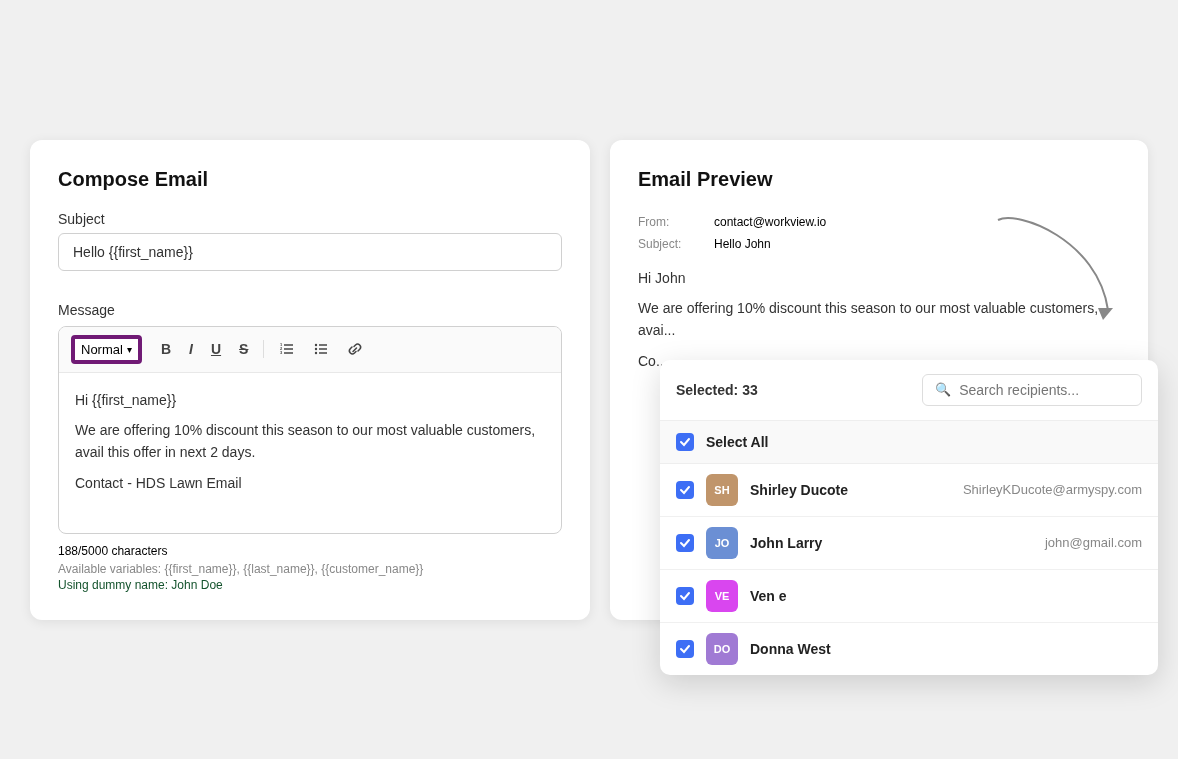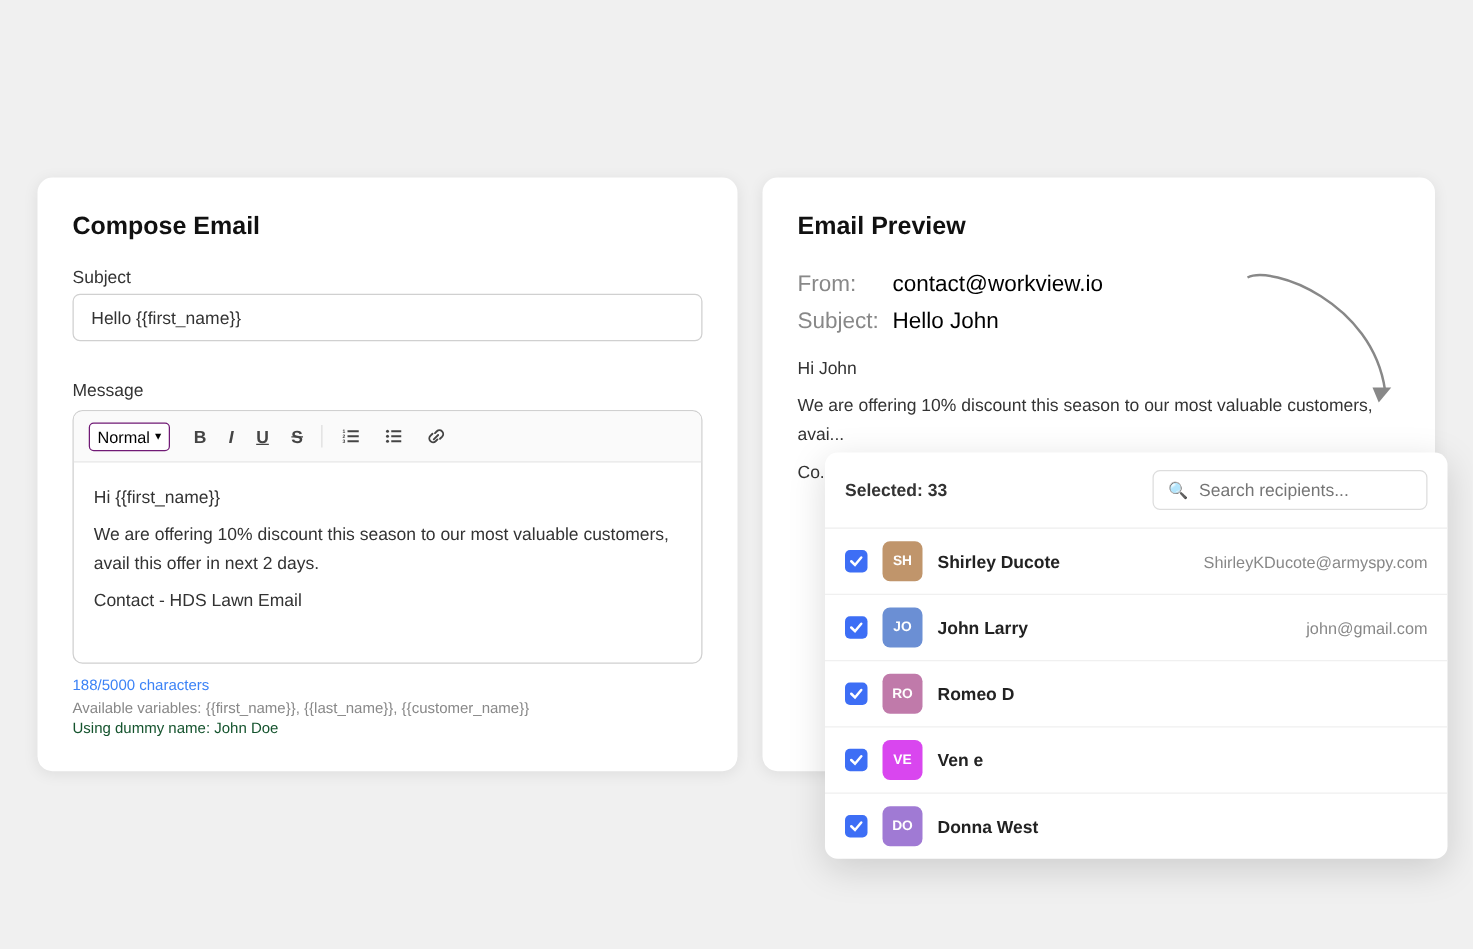--- a/index.html
+++ b/index.html
@@ -64,21 +64,21 @@
     }
     .editor-toolbar {
       display: flex;
       align-items: center;
       gap: 4px;
       padding: 8px 12px;
       border-bottom: 1px solid #e8e8e8;
       background: #fafafa;
     }
     .toolbar-select {
-      border: 1px solid #701a75;
+      border: 4px solid #701a75;
       border-radius: 4px;
       padding: 3px 6px;
       font-size: 13px;
       background: #fff;
       cursor: pointer;
       display: flex;
       align-items: center;
       gap: 4px;
       margin-right: 8px;
     }
@@ -104,21 +104,21 @@
     .editor-body {
       padding: 16px;
       min-height: 160px;
       font-size: 14px;
       color: #333;
       line-height: 1.6;
     }
     .editor-body p { margin-bottom: 8px; }
     .char-count {
       font-size: 12px;
-      color: #3b82f6;
+      color: #000000;
       margin-top: 10px;
     }
     .available-vars {
       font-size: 12px;
       color: #888;
       margin-top: 4px;
     }
     .dummy-name {
       font-size: 12px;
       color: #14532d;
@@ -140,21 +140,21 @@
       color: #111;
       margin-bottom: 20px;
     }
     .preview-meta {
       margin-bottom: 10px;
     }
     .preview-meta-row {
       display: flex;
       gap: 16px;
       padding: 4px 0;
-      font-size: 18px;
+      font-size: 12px;
     }
     .preview-meta-label {
       color: #888;
       width: 60px;
     }
     .preview-meta-value {
       color: #000000;
     }
     .preview-body {
       font-size: 14px;
@@ -370,20 +370,28 @@
     </svg>
 
     <div class="recipients-dropdown">
       <div class="recipients-header">
         <span class="selected-count">Selected: 33</span>
         <div class="search-recipients">
           <span class="search-icon-char">🔍</span>
           <input type="text" class="search-input" placeholder="Search recipients..." style="">
         </div>
       </div>
+      <div class="select-all-row">
+        <div class="checkbox-blue">
+          <svg width="12" height="12" viewBox="0 0 12 12">
+              <polyline points="2,6 5,9 10,3" stroke="white" stroke-width="2" fill="none" stroke-linecap="round"></polyline>
+            </svg>
+        </div>
+        <span class="select-all-label">Select All</span>
+      </div>
       <div id="recipients-list">
           <div class="recipient-row">
     <div class="checkbox-blue">
       <svg width="12" height="12" viewBox="0 0 12 12">
                 <polyline points="2,6 5,9 10,3" stroke="white" stroke-width="2" fill="none" stroke-linecap="round"></polyline>
               </svg>
     </div>
     <div class="avatar-circle" style="background: #c0956b">SH</div>
     <span class="recipient-name">Shirley Ducote</span>
     <span class="recipient-email">ShirleyKDucote@armyspy.com</span>
@@ -397,40 +405,30 @@
     <div class="avatar-circle" style="background: #6b8fd4">JO</div>
     <span class="recipient-name">John Larry</span>
     <span class="recipient-email">john@gmail.com</span>
   </div>
           <div class="recipient-row">
     <div class="checkbox-blue">
       <svg width="12" height="12" viewBox="0 0 12 12">
                 <polyline points="2,6 5,9 10,3" stroke="white" stroke-width="2" fill="none" stroke-linecap="round"></polyline>
               </svg>
     </div>
-    <div class="avatar-circle" style="background: #c07aaa">RO</div>
-    <span class="recipient-name">Romeo D</span>
+    <div class="avatar-circle" style="background: #d946ef">VE</div>
+    <span class="recipient-name">Ven e</span>
 
   </div>
           <div class="recipient-row">
     <div class="checkbox-blue">
       <svg width="12" height="12" viewBox="0 0 12 12">
                 <polyline points="2,6 5,9 10,3" stroke="white" stroke-width="2" fill="none" stroke-linecap="round"></polyline>
               </svg>
     </div>
-    <div class="avatar-circle" style="background: #d946ef">VE</div>
-    <span class="recipient-name">Ven e</span>
-
-  </div>
-          <div class="recipient-row">
-    <div class="checkbox-blue">
-      <svg width="12" height="12" viewBox="0 0 12 12">
-                <polyline points="2,6 5,9 10,3" stroke="white" stroke-width="2" fill="none" stroke-linecap="round"></polyline>
-              </svg>
-    </div>
     <div class="avatar-circle" style="background: #a07ad4">DO</div>
     <span class="recipient-name">Donna West</span>
 
   </div>
         </div>
     </div>
   </div>
 </div>
 
 </body></html>

